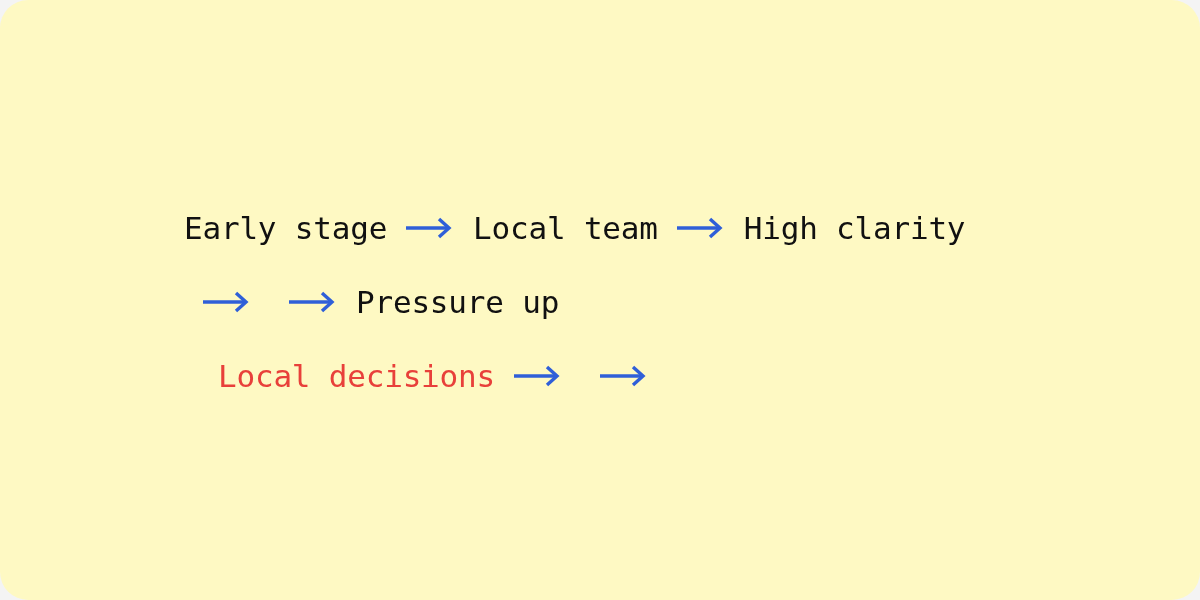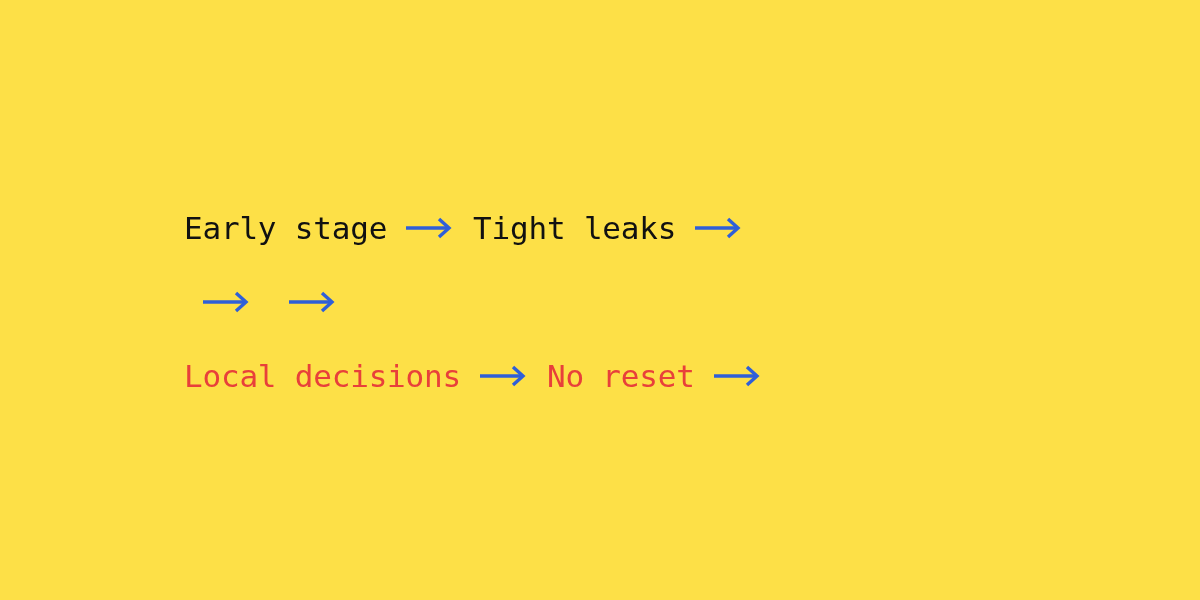--- a/index.html
+++ b/index.html
@@ -11,21 +11,22 @@
     height: 600px;
     background: #f4f4f4;
     font-family: "DejaVu Sans Mono", "Liberation Mono", monospace;
     overflow: hidden;
   }
 
   #canvas {
     position: relative;
     width: 1200px;
     height: 600px;
-    background: #fde047;
+    background: #fef9c3;
+    border-radius: 28px;
   }
 
   #flow-block {
     position: absolute;
     left: 184px;
     top: 197px;
     display: flex;
     flex-direction: column;
     gap: 12px;
   }
@@ -41,21 +42,21 @@
   .flow-node {
     font-family: "DejaVu Sans Mono", "Liberation Mono", monospace;
     font-size: 31px;
     font-weight: 500;
     letter-spacing: -0.2px;
     line-height: 1;
     color: #111111;
   }
 
   .row-normal .flow-node { color: #111111; }
-  .row-alert  .flow-node { color: #e8403a; }
+  .row-alert  .flow-node { color: #e8403a; margin-left: 34px; }
 
   .flow-arrow {
     display: inline-flex;
     align-items: center;
     justify-content: center;
     margin: 0 17px;
     flex: 0 0 auto;
     width: 52px;
     height: 30px;
   }
@@ -80,53 +81,54 @@
   <div id="flow-block">
 
     <div class="flow-row row-normal">
       <span class="flow-node">Early stage</span>
       <span class="flow-arrow">
         <svg viewBox="0 0 52 30" xmlns="http://www.w3.org/2000/svg" aria-hidden="true">
           <line x1="2" y1="15" x2="44" y2="15" stroke-width="3.4" stroke-linecap="butt"></line>
           <polyline points="35,6 45,15 35,24" fill="none" stroke-width="3.4" stroke-linecap="butt" stroke-linejoin="miter"></polyline>
         </svg>
       </span>
-      <span class="flow-node">Tight leaks</span>
+      <span class="flow-node">Local team</span>
       <span class="flow-arrow">
         <svg viewBox="0 0 52 30" xmlns="http://www.w3.org/2000/svg" aria-hidden="true">
           <line x1="2" y1="15" x2="44" y2="15" stroke-width="3.4" stroke-linecap="butt"></line>
           <polyline points="35,6 45,15 35,24" fill="none" stroke-width="3.4" stroke-linecap="butt" stroke-linejoin="miter"></polyline>
         </svg>
       </span>
+      <span class="flow-node">High clarity</span>
     </div>
 
     <div class="flow-row row-normal">
       <span class="flow-arrow">
         <svg viewBox="0 0 52 30" xmlns="http://www.w3.org/2000/svg" aria-hidden="true">
           <line x1="2" y1="15" x2="44" y2="15" stroke-width="3.4" stroke-linecap="butt"></line>
           <polyline points="35,6 45,15 35,24" fill="none" stroke-width="3.4" stroke-linecap="butt" stroke-linejoin="miter"></polyline>
         </svg>
       </span>
       <span class="flow-arrow">
         <svg viewBox="0 0 52 30" xmlns="http://www.w3.org/2000/svg" aria-hidden="true">
           <line x1="2" y1="15" x2="44" y2="15" stroke-width="3.4" stroke-linecap="butt"></line>
           <polyline points="35,6 45,15 35,24" fill="none" stroke-width="3.4" stroke-linecap="butt" stroke-linejoin="miter"></polyline>
         </svg>
       </span>
+      <span class="flow-node">Pressure up</span>
     </div>
 
     <div class="flow-row row-alert">
       <span class="flow-node">Local decisions</span>
       <span class="flow-arrow">
         <svg viewBox="0 0 52 30" xmlns="http://www.w3.org/2000/svg" aria-hidden="true">
           <line x1="2" y1="15" x2="44" y2="15" stroke-width="3.4" stroke-linecap="butt"></line>
           <polyline points="35,6 45,15 35,24" fill="none" stroke-width="3.4" stroke-linecap="butt" stroke-linejoin="miter"></polyline>
         </svg>
       </span>
-      <span class="flow-node">No reset</span>
       <span class="flow-arrow">
         <svg viewBox="0 0 52 30" xmlns="http://www.w3.org/2000/svg" aria-hidden="true">
           <line x1="2" y1="15" x2="44" y2="15" stroke-width="3.4" stroke-linecap="butt"></line>
           <polyline points="35,6 45,15 35,24" fill="none" stroke-width="3.4" stroke-linecap="butt" stroke-linejoin="miter"></polyline>
         </svg>
       </span>
     </div>
 
   </div>
 </div>

